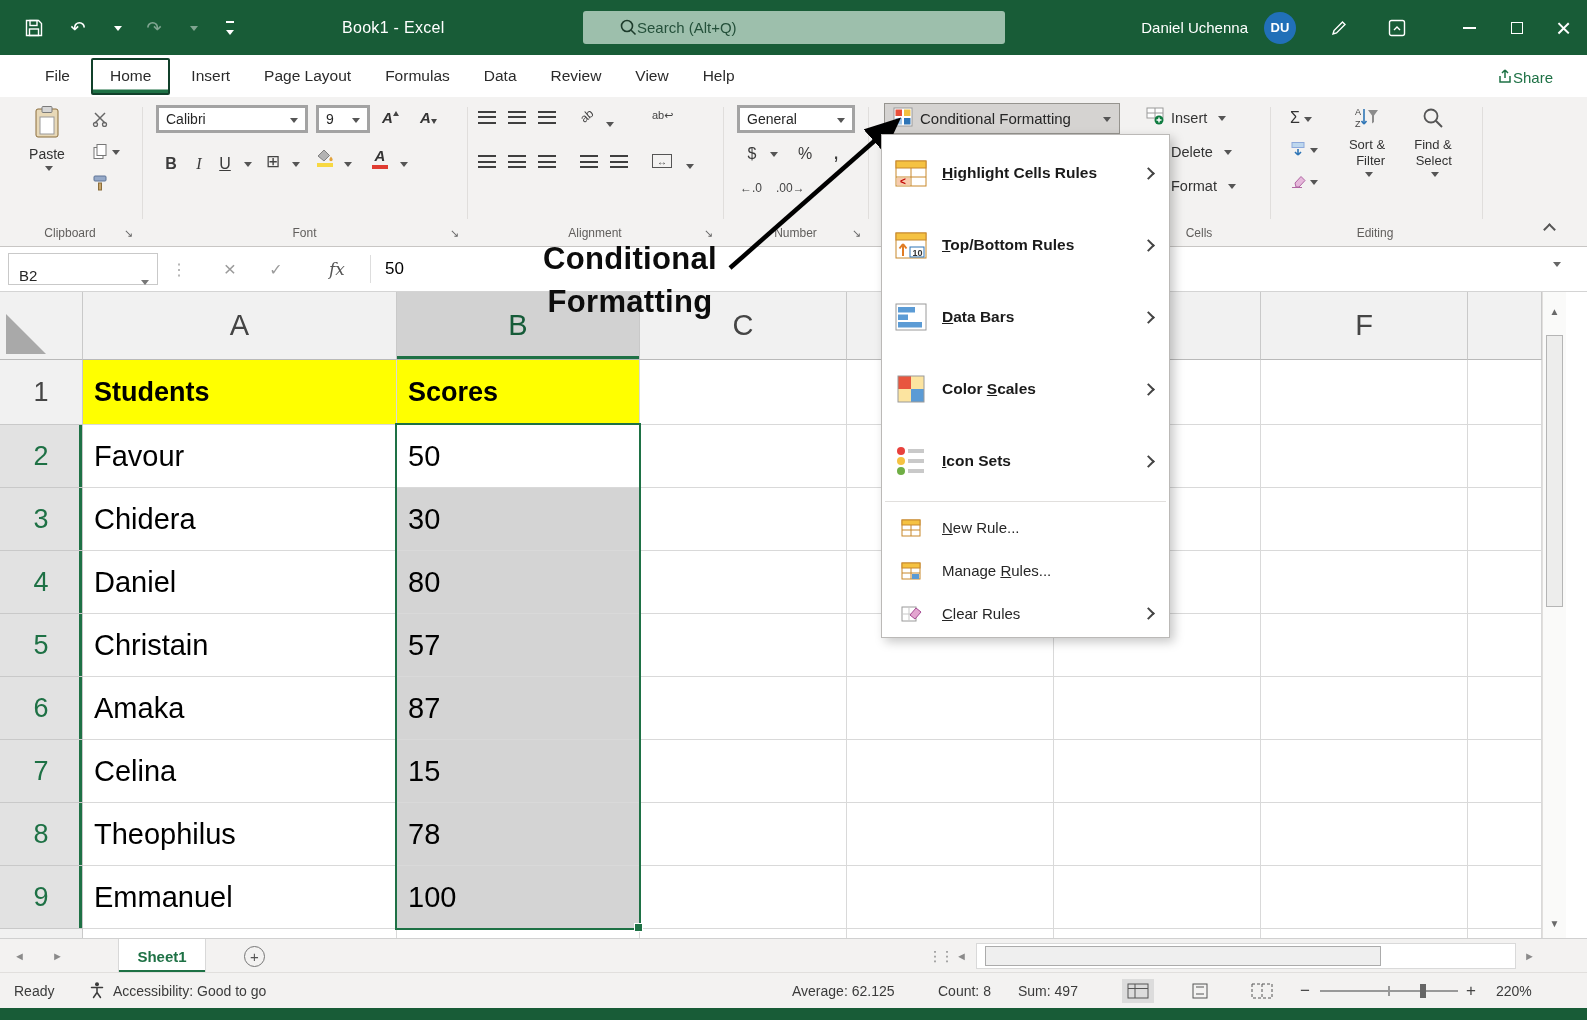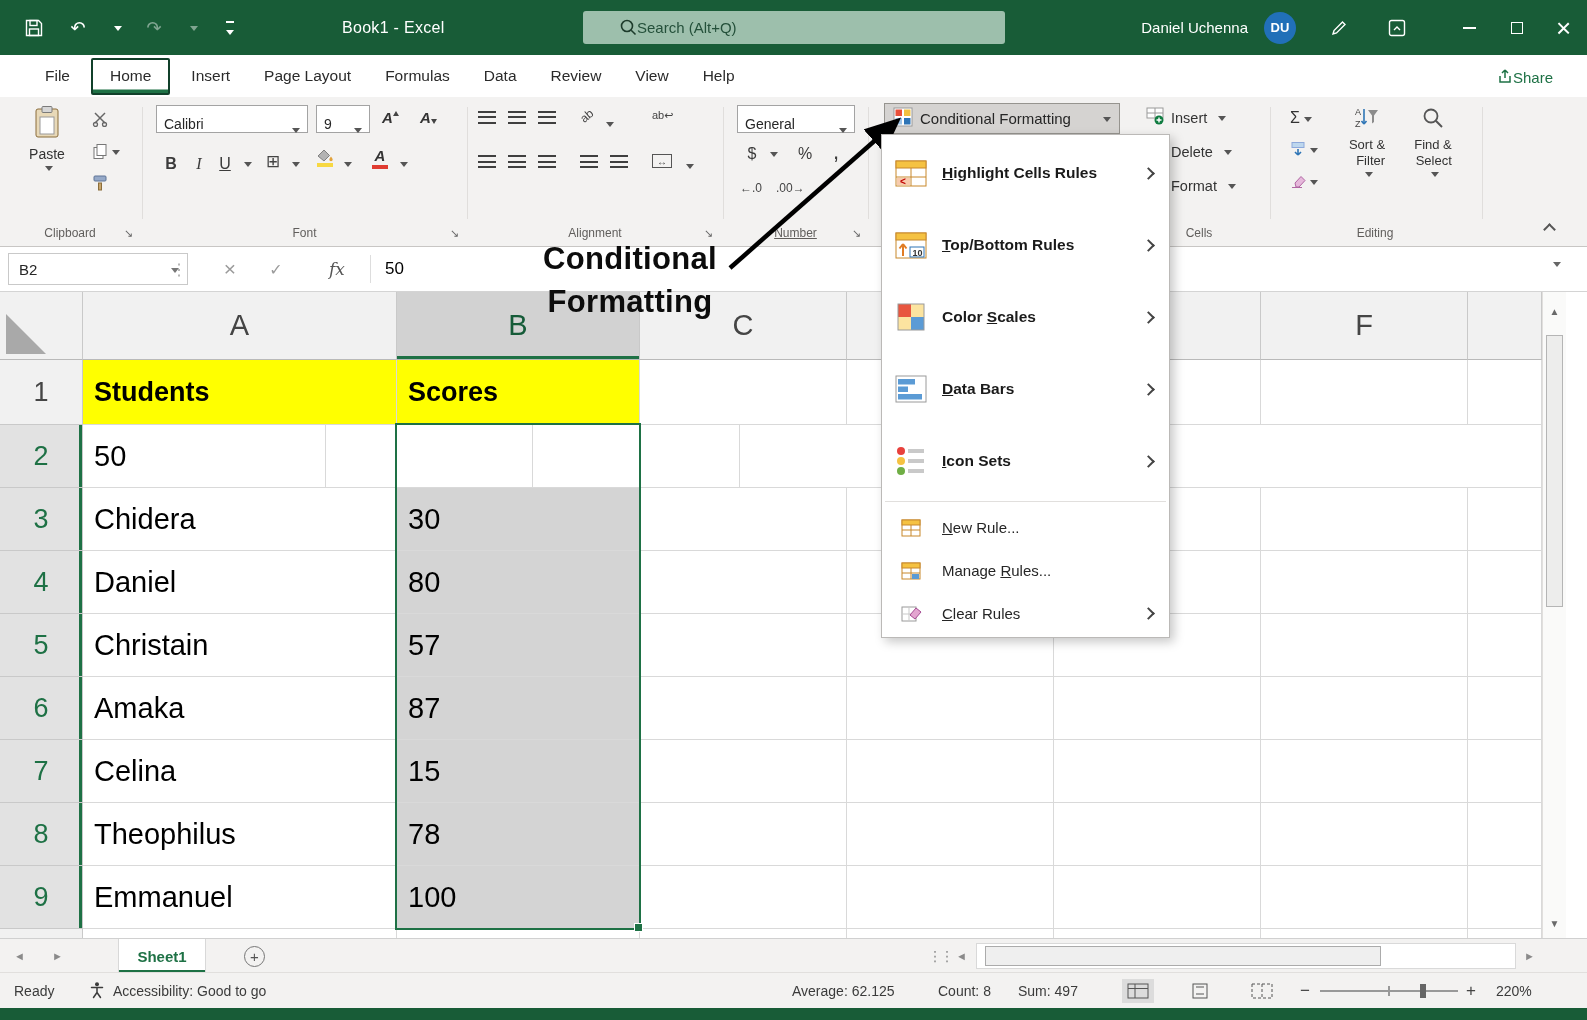--- a/index.html
+++ b/index.html
@@ -35,21 +35,21 @@
   .rtab{padding:0 17px;height:42px;display:flex;align-items:center;}
   .rtab.home{height:37px;border:2.5px solid #11402A;border-radius:2px;box-shadow:inset 0 -3.5px 0 var(--accent-green,#1E7145);margin:0 4px;}
   .sharebtn{position:absolute;right:34px;top:8px;height:28px;display:flex;align-items:center;color:var(--accent-green,#1E7145);font-size:15px;}
 
   
   .ribbon{position:absolute;top:97px;left:0;width:100%;height:150px;background:#F3F2F1;border-bottom:1px solid #C8C6C4;font-size:14px;color:#3b3b3b;}
   .ribbon .rsep{position:absolute;top:10px;height:112px;width:1px;background:#E0DEDC;}
   .grp-label{position:absolute;bottom:6px;font-size:12px;color:#605E5C;text-align:center;}
   .launcher{position:absolute;bottom:6px;font-size:11px;color:#666;}
   .launcher::after{content:"↘";}
-  .combo{position:absolute;background:#fff;border:1px solid #a3a3a3;display:flex;align-items:flex-end;padding:0 7px;font-size:14px;color:#262626;height:28px;}
+  .combo{position:absolute;background:#fff;border:3px solid #a3a3a3;display:flex;align-items:center;padding:0 7px;font-size:14px;color:#262626;height:28px;}
   .combo .chev{margin-left:auto;color:#555;}
   .ricon{position:absolute;display:flex;align-items:center;color:#444;}
   .bigbtn{position:absolute;display:flex;flex-direction:column;align-items:center;color:#333;}
   .bigbtn .lbl{font-size:14px;margin-top:4px;}
   .two-line{font-size:13px;line-height:16px;text-align:right;margin-top:3px;}
   .ic-lines{width:18px;height:13px;background:repeating-linear-gradient(to bottom,#3f3f3f 0 2px,transparent 2px 5.5px);display:inline-block;}
   .g-borders::after{content:"⊞";font-size:17px;}
   .g-orient::after{content:"ab";display:inline-block;transform:rotate(-40deg);font-size:12px;color:#444;}
   .g-wrap::after{content:"ab↩";font-size:11px;color:#444;}
   .ic-merge{width:20px;height:14px;border:1px solid #555;display:inline-flex;align-items:center;justify-content:center;font-size:10px;}
@@ -61,21 +61,21 @@
   .tri.up{border-bottom:5px solid #444;border-top:none;transform:translateY(-4px);}
   .tri.dn{border-top:5px solid #444;border-bottom:none;transform:translateY(4px);}
   .bar{height:4px;width:16px;display:block;margin-top:1px;}
   .fontbtn{position:absolute;display:flex;align-items:center;justify-content:center;font-size:16px;height:30px;}
   .cf-btn{position:absolute;left:884px;top:6px;width:236px;height:31px;background:var(--cf-button-bg,#D5D3D1);border:1px solid #96948F;display:flex;align-items:center;gap:7px;padding:0 8px;font-size:15px;color:#262626;}
   .cells-row{position:absolute;display:flex;align-items:center;gap:7px;font-size:14.5px;color:#333;}
   .upchev{width:9px;height:9px;border-top:2px solid #555;border-left:2px solid #555;transform:rotate(45deg);display:inline-block;}
 
   
   .frow{position:absolute;top:247px;left:0;width:100%;height:45px;background:#fff;border-bottom:1px solid #D4D4D4;}
-  .namebox{position:absolute;left:8px;top:6px;width:180px;height:32px;border:1px solid #C9C9C9;background:#fff;display:flex;align-items:center;font-size:15px;padding:0 8px 0 10px;color:#262626;}
+  .namebox{position:absolute;left:8px;top:6px;width:150px;height:32px;border:1px solid #C9C9C9;background:#fff;display:flex;align-items:flex-end;font-size:15px;padding:0 8px 0 10px;color:#262626;}
   .fbtn{position:absolute;top:6px;height:32px;display:flex;align-items:center;justify-content:center;color:#9a9a9a;font-size:17px;}
   .g-dots::after{content:"⋮";color:#aaa;font-size:16px;}
   .g-x::after{content:"×";font-size:21px;}
   .g-check::after{content:"✓";font-size:16px;}
   .g-fx::after{content:"fx";font-style:italic;font-family:"DejaVu Serif",serif;color:#555;font-size:17px;}
   .fval{position:absolute;left:385px;top:6px;height:32px;display:flex;align-items:center;font-size:17px;color:#000;}
   .fsep{position:absolute;left:370px;top:8px;height:28px;width:1px;background:#DDDDDD;}
   .fchev{position:absolute;right:26px;top:14px;color:#666;}
 
   
@@ -336,21 +336,21 @@
     <div class="combo" style="left:737px;top:8px;width:118px;">
       <span>General</span>
         <i class="chev"></i>
     </div>
     <span class="fontbtn" style="left:742px;top:42px;width:20px;">$</span>
     <i class="chev" style="position:absolute;left:766px;top:54px;color:#555;"></i>
     <span class="fontbtn" style="left:794px;top:42px;width:22px;">%</span>
     <span class="fontbtn" style="left:828px;top:40px;width:16px;font-size:22px;">,</span>
     <span class="ricon g-dec1" style="left:740px;top:84px;"></span>
     <span class="ricon g-dec2" style="left:776px;top:84px;"></span>
-    <div class="grp-label" style="left:723px;width:145px;text-decoration:underline;">Number</div>
+    <div class="grp-label" style="left:723px;width:145px;">Number</div>
     <span class="launcher" style="left:852px;"></span>
 
     <div class="cf-btn">
       <span>
         <svg width="20" height="20" viewBox="0 0 20 20">
             <rect x="1" y="1" width="18" height="18" fill="#fff" stroke="#999"></rect>
             <rect x="2.5" y="2.5" width="6.5" height="6.5" fill="#E8503A"></rect>
             <rect x="11" y="2.5" width="6.5" height="6.5" fill="#F2C141"></rect>
             <rect x="2.5" y="11" width="6.5" height="6.5" fill="#9DC3E6"></rect>
             <rect x="11" y="11" width="6.5" height="6.5" fill="#2E75B6"></rect>
@@ -471,20 +471,21 @@
       <div class="c w-b h65 yellow">Scores</div>
       <div class="c w-cdef h65"></div>
         <div class="c w-cdef h65"></div>
         <div class="c w-cdef h65"></div>
         <div class="c w-cdef h65"></div>
         <div class="c w-g h65"></div>
     </div>
 
     <div class="srow">
       <div class="rh w-rh h63 sel">2</div>
+      <div class="c w-a h63">Favour</div>
       <div class="c w-b h63">50</div>
       <div class="c w-cdef h63"></div>
         <div class="c w-cdef h63"></div>
         <div class="c w-cdef h63"></div>
         <div class="c w-cdef h63"></div>
         <div class="c w-g h63"></div>
     </div>
     <div class="srow">
       <div class="rh w-rh h63 sel">3</div>
       <div class="c w-a h63">Chidera</div>
@@ -671,40 +672,40 @@
             <rect x="17" y="20" width="14" height="10" fill="#fff" stroke="#2E75B6"></rect>
             <text x="19.5" y="28.5" font-size="9" fill="#333">10</text>
           </svg>
       </span>
       <span class="mil"><span></span><u>T</u><span>op/Bottom Rules</span></span>
       <span class="sub"></span>
     </div>
     <div class="mi big">
       <span class="mic">
         <svg width="36" height="36" viewBox="0 0 36 36">
+            <rect x="3" y="5" width="30" height="26" fill="#fff" stroke="#9a9a9a"></rect>
+            <rect x="5" y="8" width="17" height="5.5" fill="#5B9BD5"></rect>
+            <rect x="5" y="15.5" width="10" height="5.5" fill="#5B9BD5"></rect>
+            <rect x="5" y="23" width="24" height="5.5" fill="#5B9BD5"></rect>
+          </svg>
+      </span>
+      <span class="mil"><span></span><u>D</u><span>ata Bars</span></span>
+      <span class="sub"></span>
+    </div>
+    <div class="mi big">
+      <span class="mic">
+        <svg width="36" height="36" viewBox="0 0 36 36">
             <rect x="5" y="5" width="13" height="13" fill="#E8563F"></rect>
             <rect x="18" y="5" width="13" height="13" fill="#FCE4A0"></rect>
             <rect x="5" y="18" width="13" height="13" fill="#FCE4A0"></rect>
             <rect x="18" y="18" width="13" height="13" fill="#5B9BD5"></rect>
             <rect x="5" y="5" width="26" height="26" fill="none" stroke="#9a9a9a"></rect>
           </svg>
       </span>
       <span class="mil"><span>Color </span><u>S</u><span>cales</span></span>
-      <span class="sub"></span>
-    </div>
-    <div class="mi big">
-      <span class="mic">
-        <svg width="36" height="36" viewBox="0 0 36 36">
-            <rect x="3" y="5" width="30" height="26" fill="#fff" stroke="#9a9a9a"></rect>
-            <rect x="5" y="8" width="17" height="5.5" fill="#5B9BD5"></rect>
-            <rect x="5" y="15.5" width="10" height="5.5" fill="#5B9BD5"></rect>
-            <rect x="5" y="23" width="24" height="5.5" fill="#5B9BD5"></rect>
-          </svg>
-      </span>
-      <span class="mil"><span></span><u>D</u><span>ata Bars</span></span>
       <span class="sub"></span>
     </div>
     <div class="mi big">
       <span class="mic">
         <svg width="36" height="36" viewBox="0 0 36 36">
             <circle cx="8" cy="8" r="4" fill="#E8413C"></circle>
             <rect x="15" y="6" width="16" height="4" fill="#C9C9C9"></rect>
             <circle cx="8" cy="18" r="4" fill="#F5C242"></circle>
             <rect x="15" y="16" width="16" height="4" fill="#C9C9C9"></rect>
             <circle cx="8" cy="28" r="4" fill="#6FAE45"></circle>

